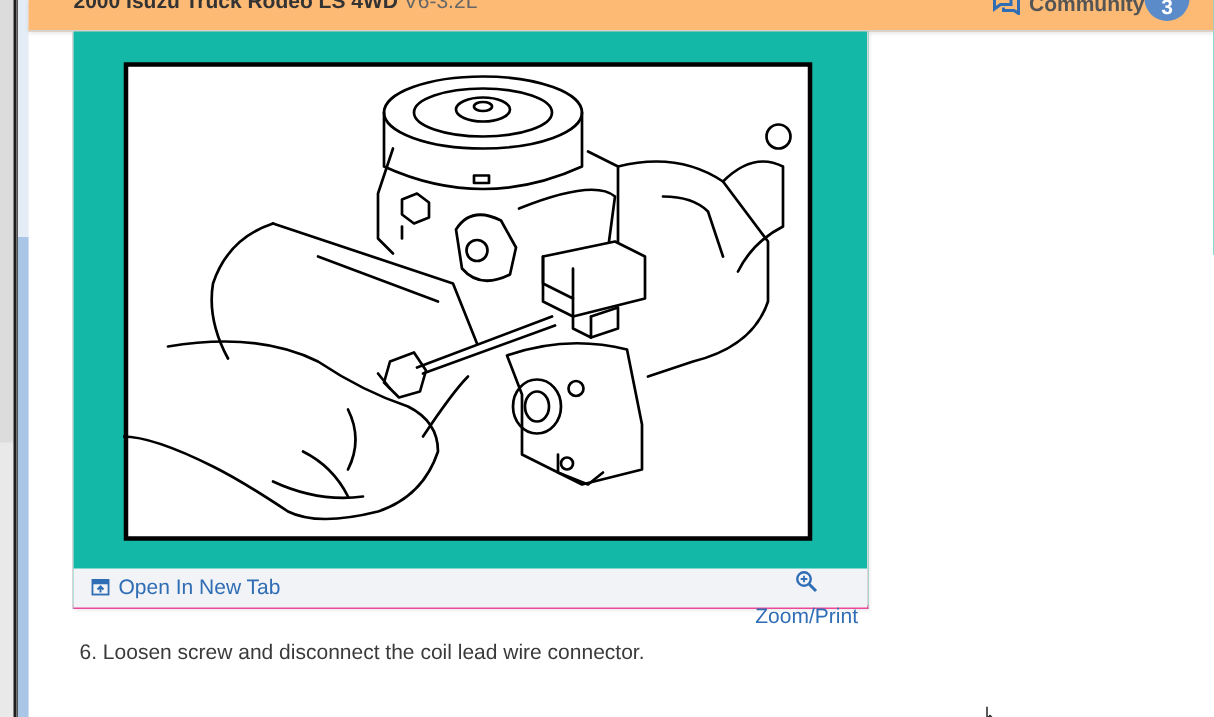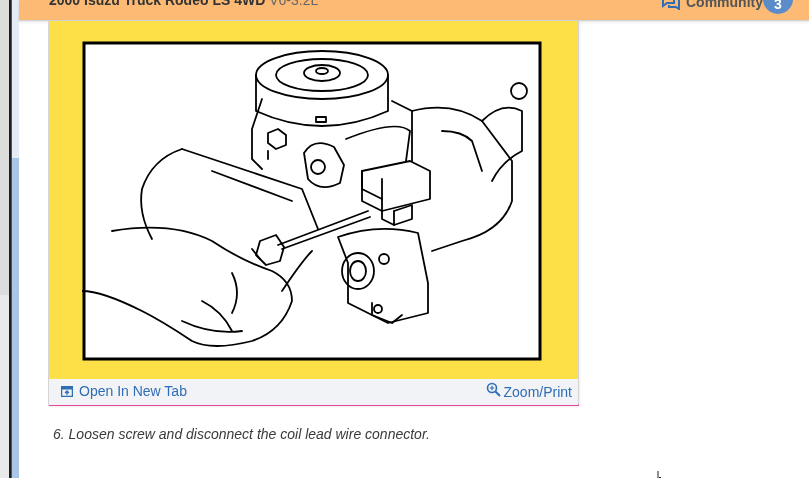--- a/index.html
+++ b/index.html
@@ -42,39 +42,39 @@
     background: #5b8cc9; color: #fff; font-weight: bold; font-size: 14px;
     display: flex; align-items: center; justify-content: center; padding-top: 10px; box-sizing: border-box;
   }
 
   
   .content-line { position: absolute; left: 48px; top: 21px; width: 1px; height: 385px; background: #d6d6d6; }
 
   
   .figure-card {
     position: absolute; left: 49px; top: 21px; width: 530px; height: 385px;
-    background: #fde047; border-right: 1px solid #d6d6d6; border-bottom: 3px solid #ec4899;
+    background: #14b8a6; border-right: 1px solid #d6d6d6; border-bottom: 3px solid #ec4899;
     box-shadow: 1px 1px 2px rgba(0,0,0,0.08);
     box-sizing: border-box;
   }
   .figure-img { position: absolute; left: 33px; top: 20px; width: 460px; height: 322px; }
   .figure-footer {
     position: absolute; left: 0; top: 358px; width: 529px; height: 26px;
     background: #f1f3f6;
   }
   .link {
     position: absolute; top: 4px; font-size: 14px; color: #2f6db5;
     display: flex; align-items: center; gap: 6px; cursor: pointer; white-space: nowrap;
   }
   .link.open { left: 12px; }
-  .link.zoomprint { right: 6px; top: 1px; gap: 2px; }
+  .link.zoomprint { right: 6px; top: 1px; gap: 2px; flex-direction: column; }
 
   .step-text {
     position: absolute; left: 53px; top: 426px;
-    font-size: 14px; color: #3a3a3a; white-space: nowrap; font-style: italic;
+    font-size: 14px; color: #3a3a3a; white-space: nowrap;
   }
   .cursor { position: absolute; left: 657px; top: 471px; width: 10px; height: 10px; }
 </style>
 </head>
 <body>
 
 <div class="win-edge">
   <div class="s1"></div>
     <div class="s1b"></div>
     <div class="s2"></div>

